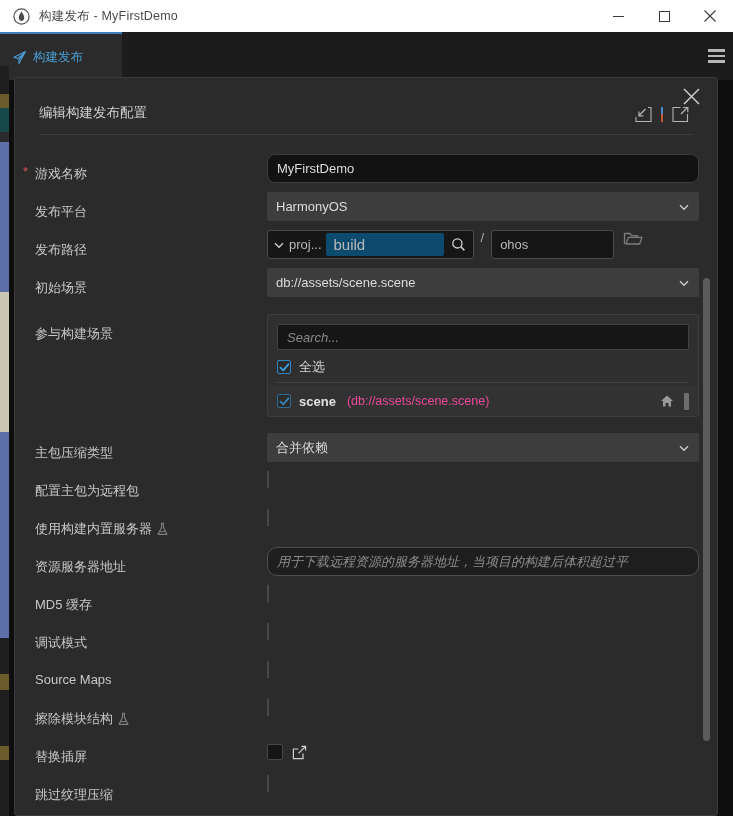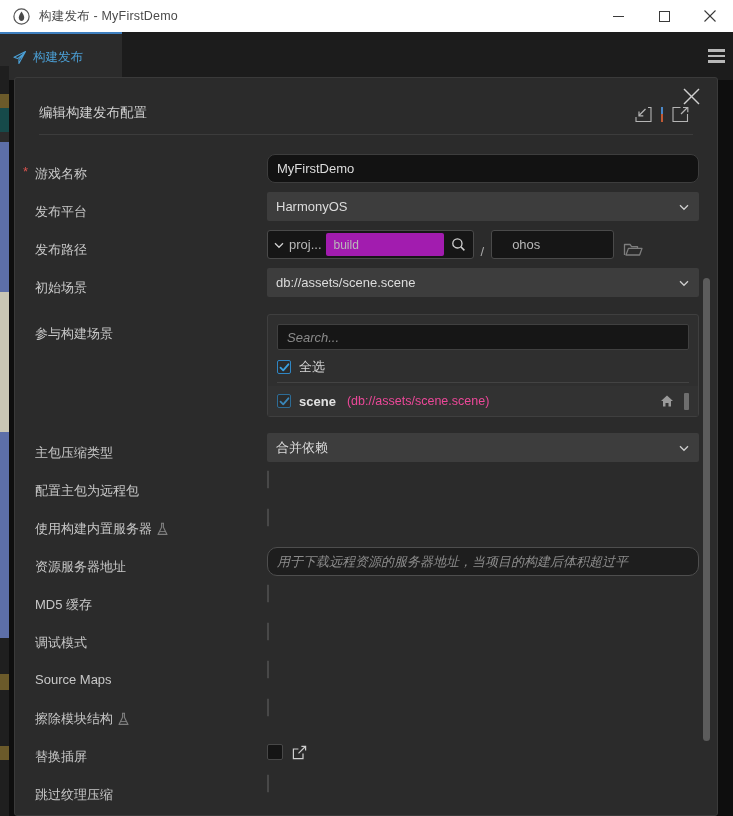--- a/index.html
+++ b/index.html
@@ -123,39 +123,39 @@
     height: 29px; background: #3d3d3d; border-radius: 2px;
     color: #dcdcdc; font-size: 13px; display: flex; align-items: center;
     padding: 0 9px; width: 100%; position: relative;
   }
   .select .chev {
     margin-left: auto; width: 12px; height: 12px;
   }
   .chev svg { display: block; }
 
   
-  .pathrow { display: flex; align-items: flex-end; gap: 0; }
+  .pathrow { display: flex; align-items: flex-start; gap: 0; }
   .path-pill {
     height: 29px; background: #161616; border: 1px solid #4a4a4a;
     border-radius: 3px; display: flex; align-items: center;
     padding: 0 3px 0 5px; gap: 4px;
   }
   .path-pill .chev { width: 12px; height: 12px; flex: none; }
   .path-root { font-size: 13px; color: #b9b9b9; white-space: nowrap; }
   .path-seg {
-    height: 23px; background: #a21caf; border-radius: 2px;
+    height: 23px; background: #0c4a6e; border-radius: 2px;
     display: flex; align-items: center; padding: 0 8px;
-    font-size: 12px; color: #b9b9b9; min-width: 118px;
+    font-size: 15px; color: #b9b9b9; min-width: 118px;
   }
   .mag { width: 22px; display: flex; align-items: center; justify-content: center; }
   .slash { font-size: 13px; color: #aaa; margin: 0 7px; }
   .path-input2 {
     height: 29px; background: #161616; border: 1px solid #4a4a4a;
     border-radius: 3px; display: flex; align-items: center;
-    padding: 0 20px; font-size: 13px; color: #b9b9b9; width: 123px;
+    padding: 0 8px; font-size: 13px; color: #b9b9b9; width: 123px;
   }
   .folder-btn { margin-left: 9px; width: 20px; height: 18px; }
   .folder-btn svg { display: block; }
 
   
   .scenebox {
     background: #2f2f2f; border: 1px solid #3f3f3f; border-radius: 3px;
     padding: 9px; width: 100%;
   }
   .search-input {

